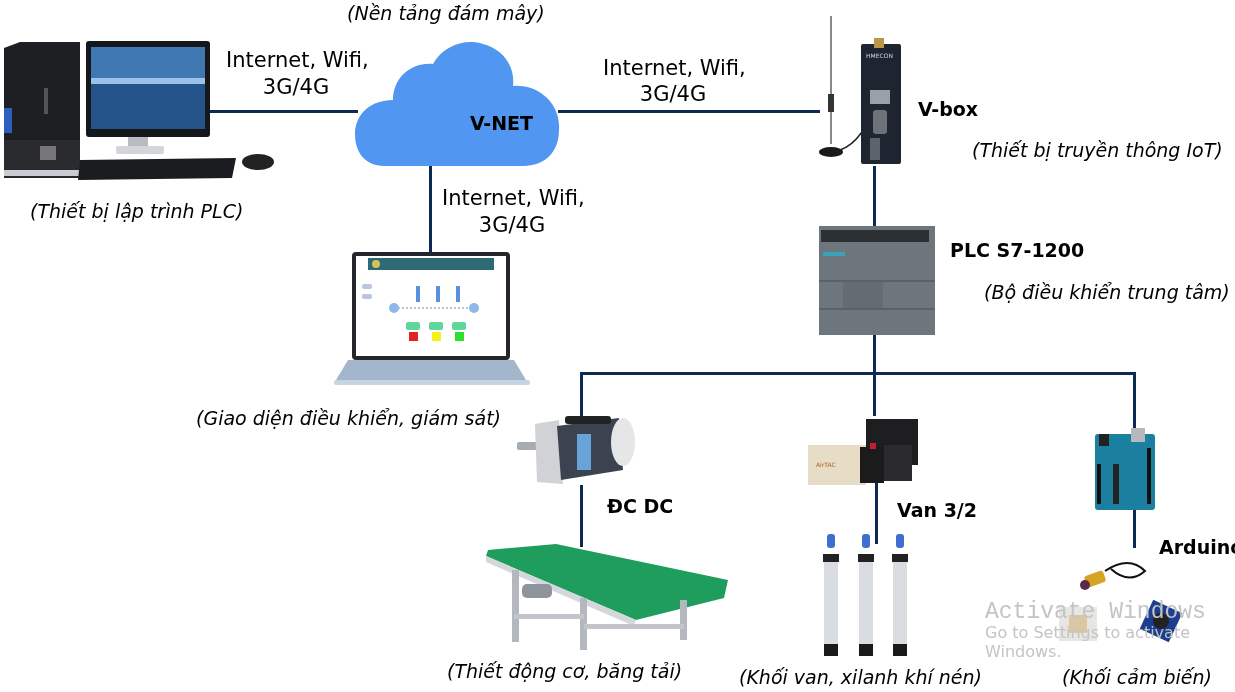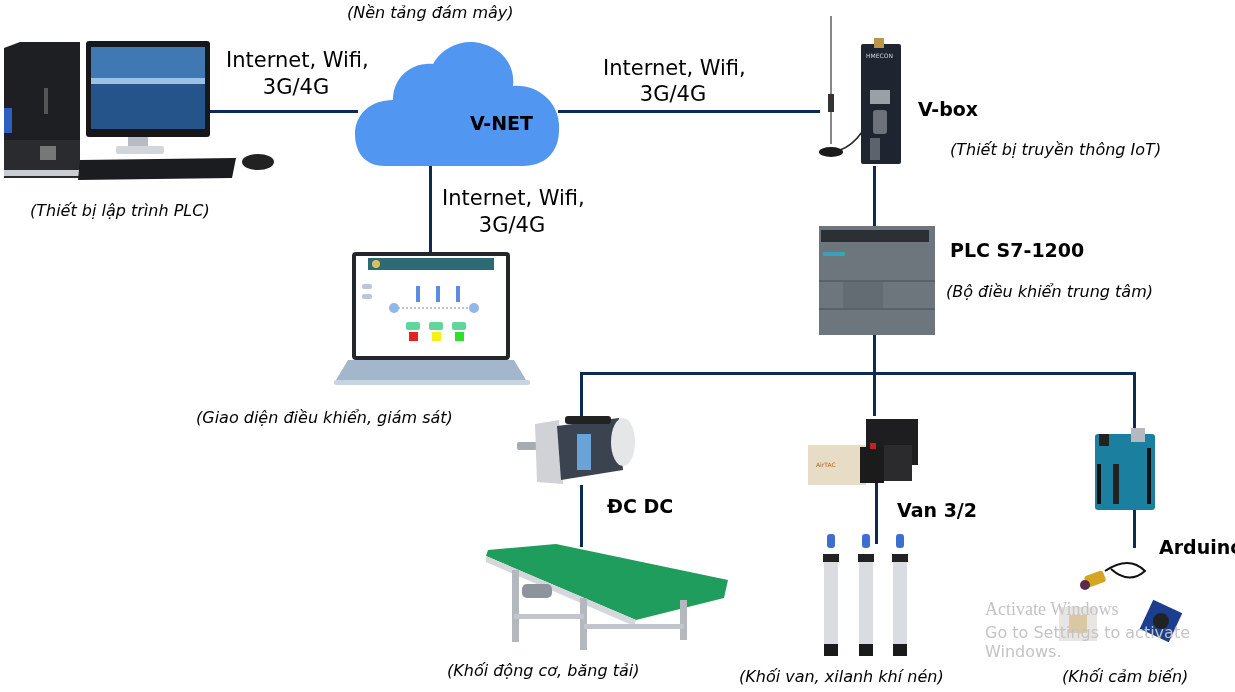--- a/index.html
+++ b/index.html
@@ -1,24 +1,24 @@
 <!DOCTYPE html>
 <html><head>
 <meta charset="utf-8">
 <style>
   html, body { margin:0; padding:0; background:#ffffff; }
   body { width:1235px; height:692px; position:relative; overflow:hidden;
          font-family:"DejaVu Sans", "Liberation Sans", sans-serif; color:#000; }
   .line { position:absolute; background:#0d2a55; }
   .txt { position:absolute; font-size:21px; line-height:22px; white-space:nowrap; }
-  .it { font-style:italic; font-size:16px; }
+  .it { font-style:italic; font-size:19px; }
   .bold { font-weight:bold; font-size:19px; }
   .center { text-align:center; }
   svg { position:absolute; overflow:visible; }
-  .wm1 { position:absolute; color:#c4c4c4; font-size:18px; font-family:Liberation Serif, serif; }
+  .wm1 { position:absolute; color:#c4c4c4; font-size:23px; font-family:Liberation Mono, monospace; }
   .wm2 { position:absolute; color:#c4c4c4; font-size:16px; font-family:"DejaVu Sans", sans-serif; }
 </style>
 </head>
 <body>
 
 <div class="line" style="left: 210px; top: 110px; width: 148px; height: 3px; background: rgb(13, 42, 85);"></div>
 <div class="line" style="left: 558px; top: 110px; width: 262px; height: 3px; background: rgb(13, 42, 85);"></div>
 <div class="line" style="left: 429px; top: 166px; width: 3px; height: 86px; background: rgb(13, 42, 85);"></div>
 <div class="line" style="left: 873px; top: 166px; width: 3px; height: 60px; background: rgb(13, 42, 85);"></div>
 <div class="line" style="left: 873px; top: 334px; width: 3px; height: 82px; background: rgb(13, 42, 85);"></div>
@@ -76,32 +76,32 @@
   <ellipse cx="13" cy="138" rx="12" ry="5" fill="#1a1a1a"></ellipse>
   <path d="M22 136 Q34 132 44 118" stroke="#222" stroke-width="1.5" fill="none"></path>
   <rect x="43" y="30" width="40" height="120" rx="2" fill="#1f2530"></rect>
   <rect x="56" y="24" width="10" height="10" fill="#b9964a"></rect>
   <rect x="52" y="76" width="20" height="14" fill="#9aa0a8"></rect>
   <rect x="55" y="96" width="14" height="24" rx="3" fill="#6c717a"></rect>
   <rect x="52" y="124" width="10" height="22" fill="#5d636c"></rect>
   <text x="48" y="44" fill="#cfd6e4" font-size="6" font-family="DejaVu Sans, sans-serif">HMECON</text>
 </svg>
 <div class="txt bold" style="left:918px;top:98px;">V-box</div>
-<div class="txt it" style="left:950px;top:139px;">(Thiết bị truyền thông IoT)</div>
+<div class="txt it" style="left:972px;top:139px;">(Thiết bị truyền thông IoT)</div>
 
 <svg style="left:817px;top:224px;" width="120" height="113" viewBox="0 0 120 113">
   <rect x="2" y="2" width="116" height="109" fill="#6d757d"></rect>
   <rect x="4" y="6" width="108" height="12" fill="#2c3035"></rect>
   <rect x="6" y="28" width="22" height="4" fill="#3aa2b7"></rect>
   <rect x="2" y="56" width="116" height="2" fill="#5a6168"></rect>
   <rect x="2" y="84" width="116" height="2" fill="#5a6168"></rect>
   <rect x="26" y="58" width="40" height="26" fill="#646c73"></rect>
 </svg>
 <div class="txt bold" style="left:950px;top:239px;">PLC S7-1200</div>
-<div class="txt it" style="left:946px;top:281px;text-align:center;">(Bộ điều khiển trung tâm)</div>
+<div class="txt it" style="left:984px;top:281px;text-align:center;">(Bộ điều khiển trung tâm)</div>
 
 <svg style="left:334px;top:250px;" width="196" height="138" viewBox="0 0 196 138">
   <rect x="18" y="2" width="158" height="108" rx="4" fill="#23262b"></rect>
   <rect x="22" y="6" width="150" height="100" fill="#ffffff"></rect>
   <rect x="34" y="8" width="126" height="12" fill="#2e6a74"></rect>
   <circle cx="42" cy="14" r="4" fill="#d7c35a"></circle>
   <rect x="82" y="36" width="4" height="16" fill="#5b8de0"></rect>
   <rect x="102" y="36" width="4" height="16" fill="#5b8de0"></rect>
   <rect x="122" y="36" width="4" height="16" fill="#5b8de0"></rect>
   <line x1="60" y1="58" x2="140" y2="58" stroke="#7b8aa5" stroke-dasharray="2,2"></line>
@@ -133,21 +133,21 @@
 <svg style="left:484px;top:540px;" width="246" height="112" viewBox="0 0 246 112">
   <polygon points="4,10 72,4 244,40 240,58 152,80 2,16" fill="#1f9d5c"></polygon>
   <polygon points="2,16 152,80 150,86 2,22" fill="#d4d7db"></polygon>
   <rect x="28" y="30" width="7" height="72" fill="#b3b8bf"></rect>
   <rect x="96" y="58" width="7" height="52" fill="#b3b8bf"></rect>
   <rect x="196" y="60" width="7" height="40" fill="#b3b8bf"></rect>
   <rect x="30" y="74" width="70" height="5" fill="#c2c6cc"></rect>
   <rect x="100" y="84" width="100" height="5" fill="#c2c6cc"></rect>
   <rect x="38" y="44" width="30" height="14" rx="5" fill="#8e949c"></rect>
 </svg>
-<div class="txt it" style="left:447px;top:660px;">(Khối động cơ, băng tải)</div>
+<div class="txt it" style="left:447px;top:660px;">(Thiết động cơ, băng tải)</div>
 
 <svg style="left:806px;top:415px;" width="116" height="74" viewBox="0 0 116 74">
   <rect x="60" y="4" width="52" height="46" fill="#1e1e20"></rect>
   <rect x="2" y="30" width="58" height="40" fill="#e7dcc6"></rect>
   <rect x="54" y="32" width="24" height="36" fill="#1b1b1c"></rect>
   <rect x="78" y="30" width="28" height="36" fill="#2b2b2d"></rect>
   <rect x="64" y="28" width="6" height="6" fill="#c41f2a"></rect>
   <text x="10" y="52" fill="#b25c1a" font-size="6" font-family="DejaVu Sans, sans-serif">AirTAC</text>
 </svg>
 <div class="txt bold" style="left:881px;top:499px;margin-left:16px;">Van 3/2</div>

